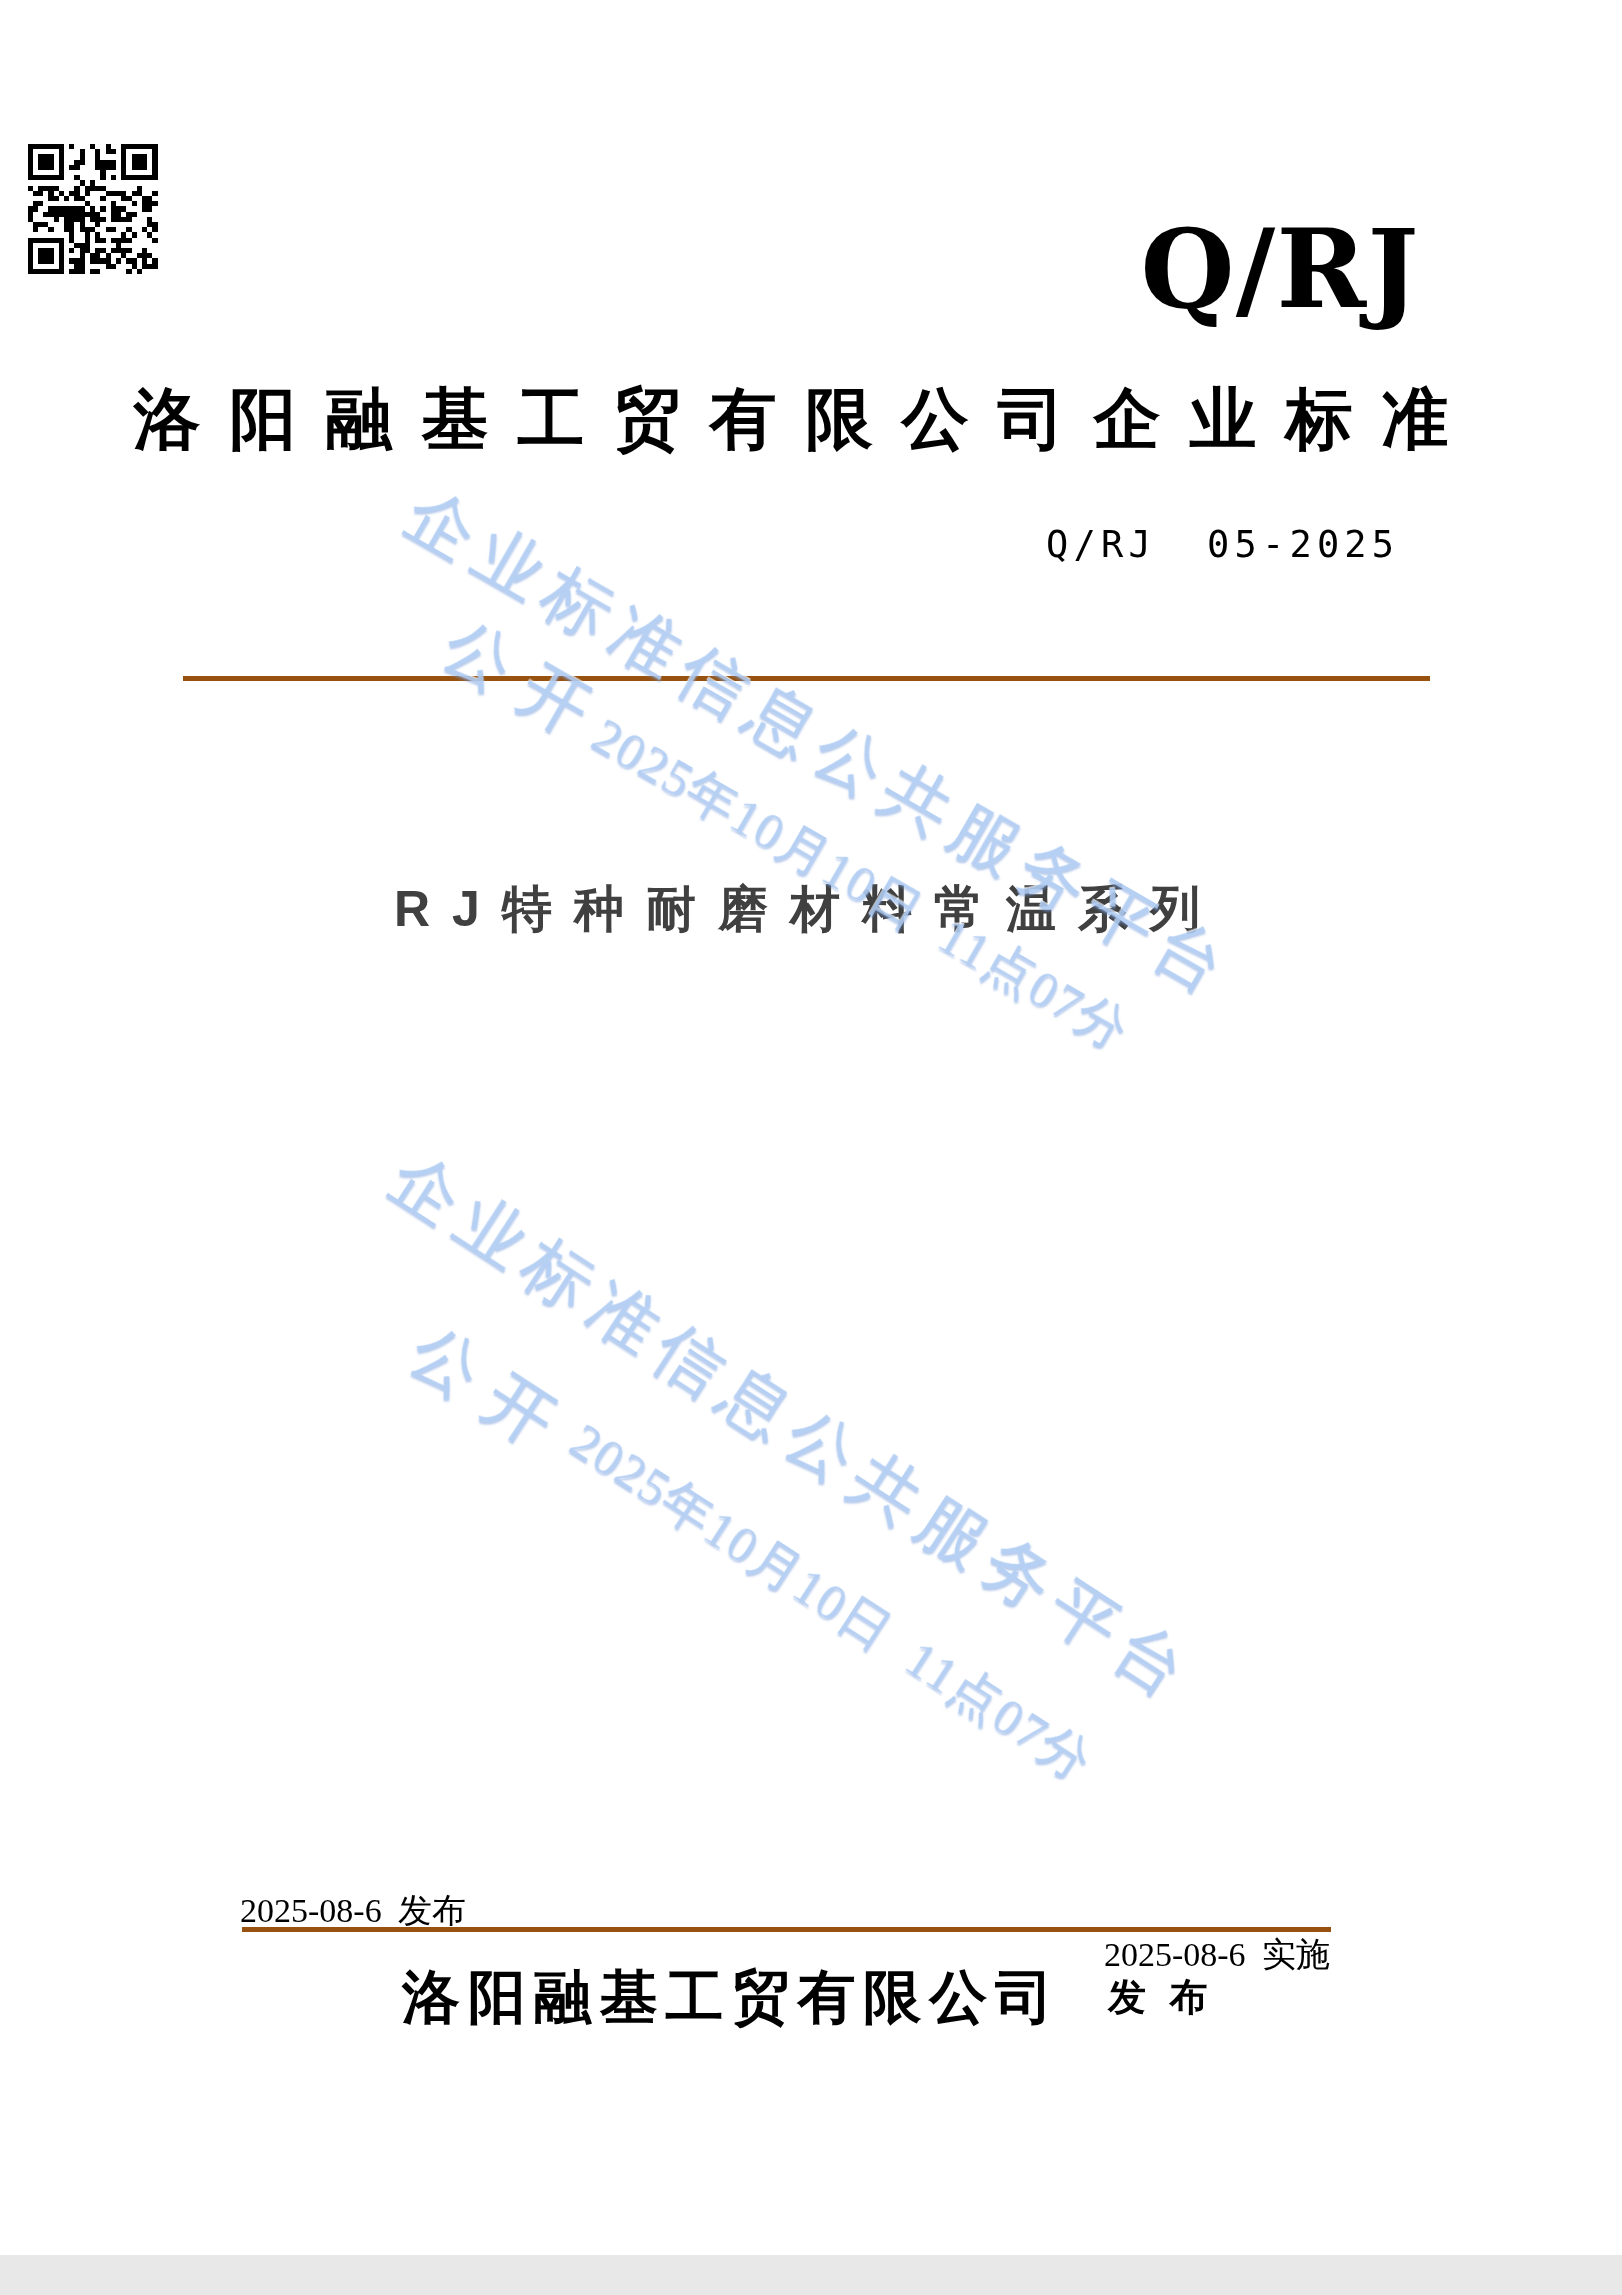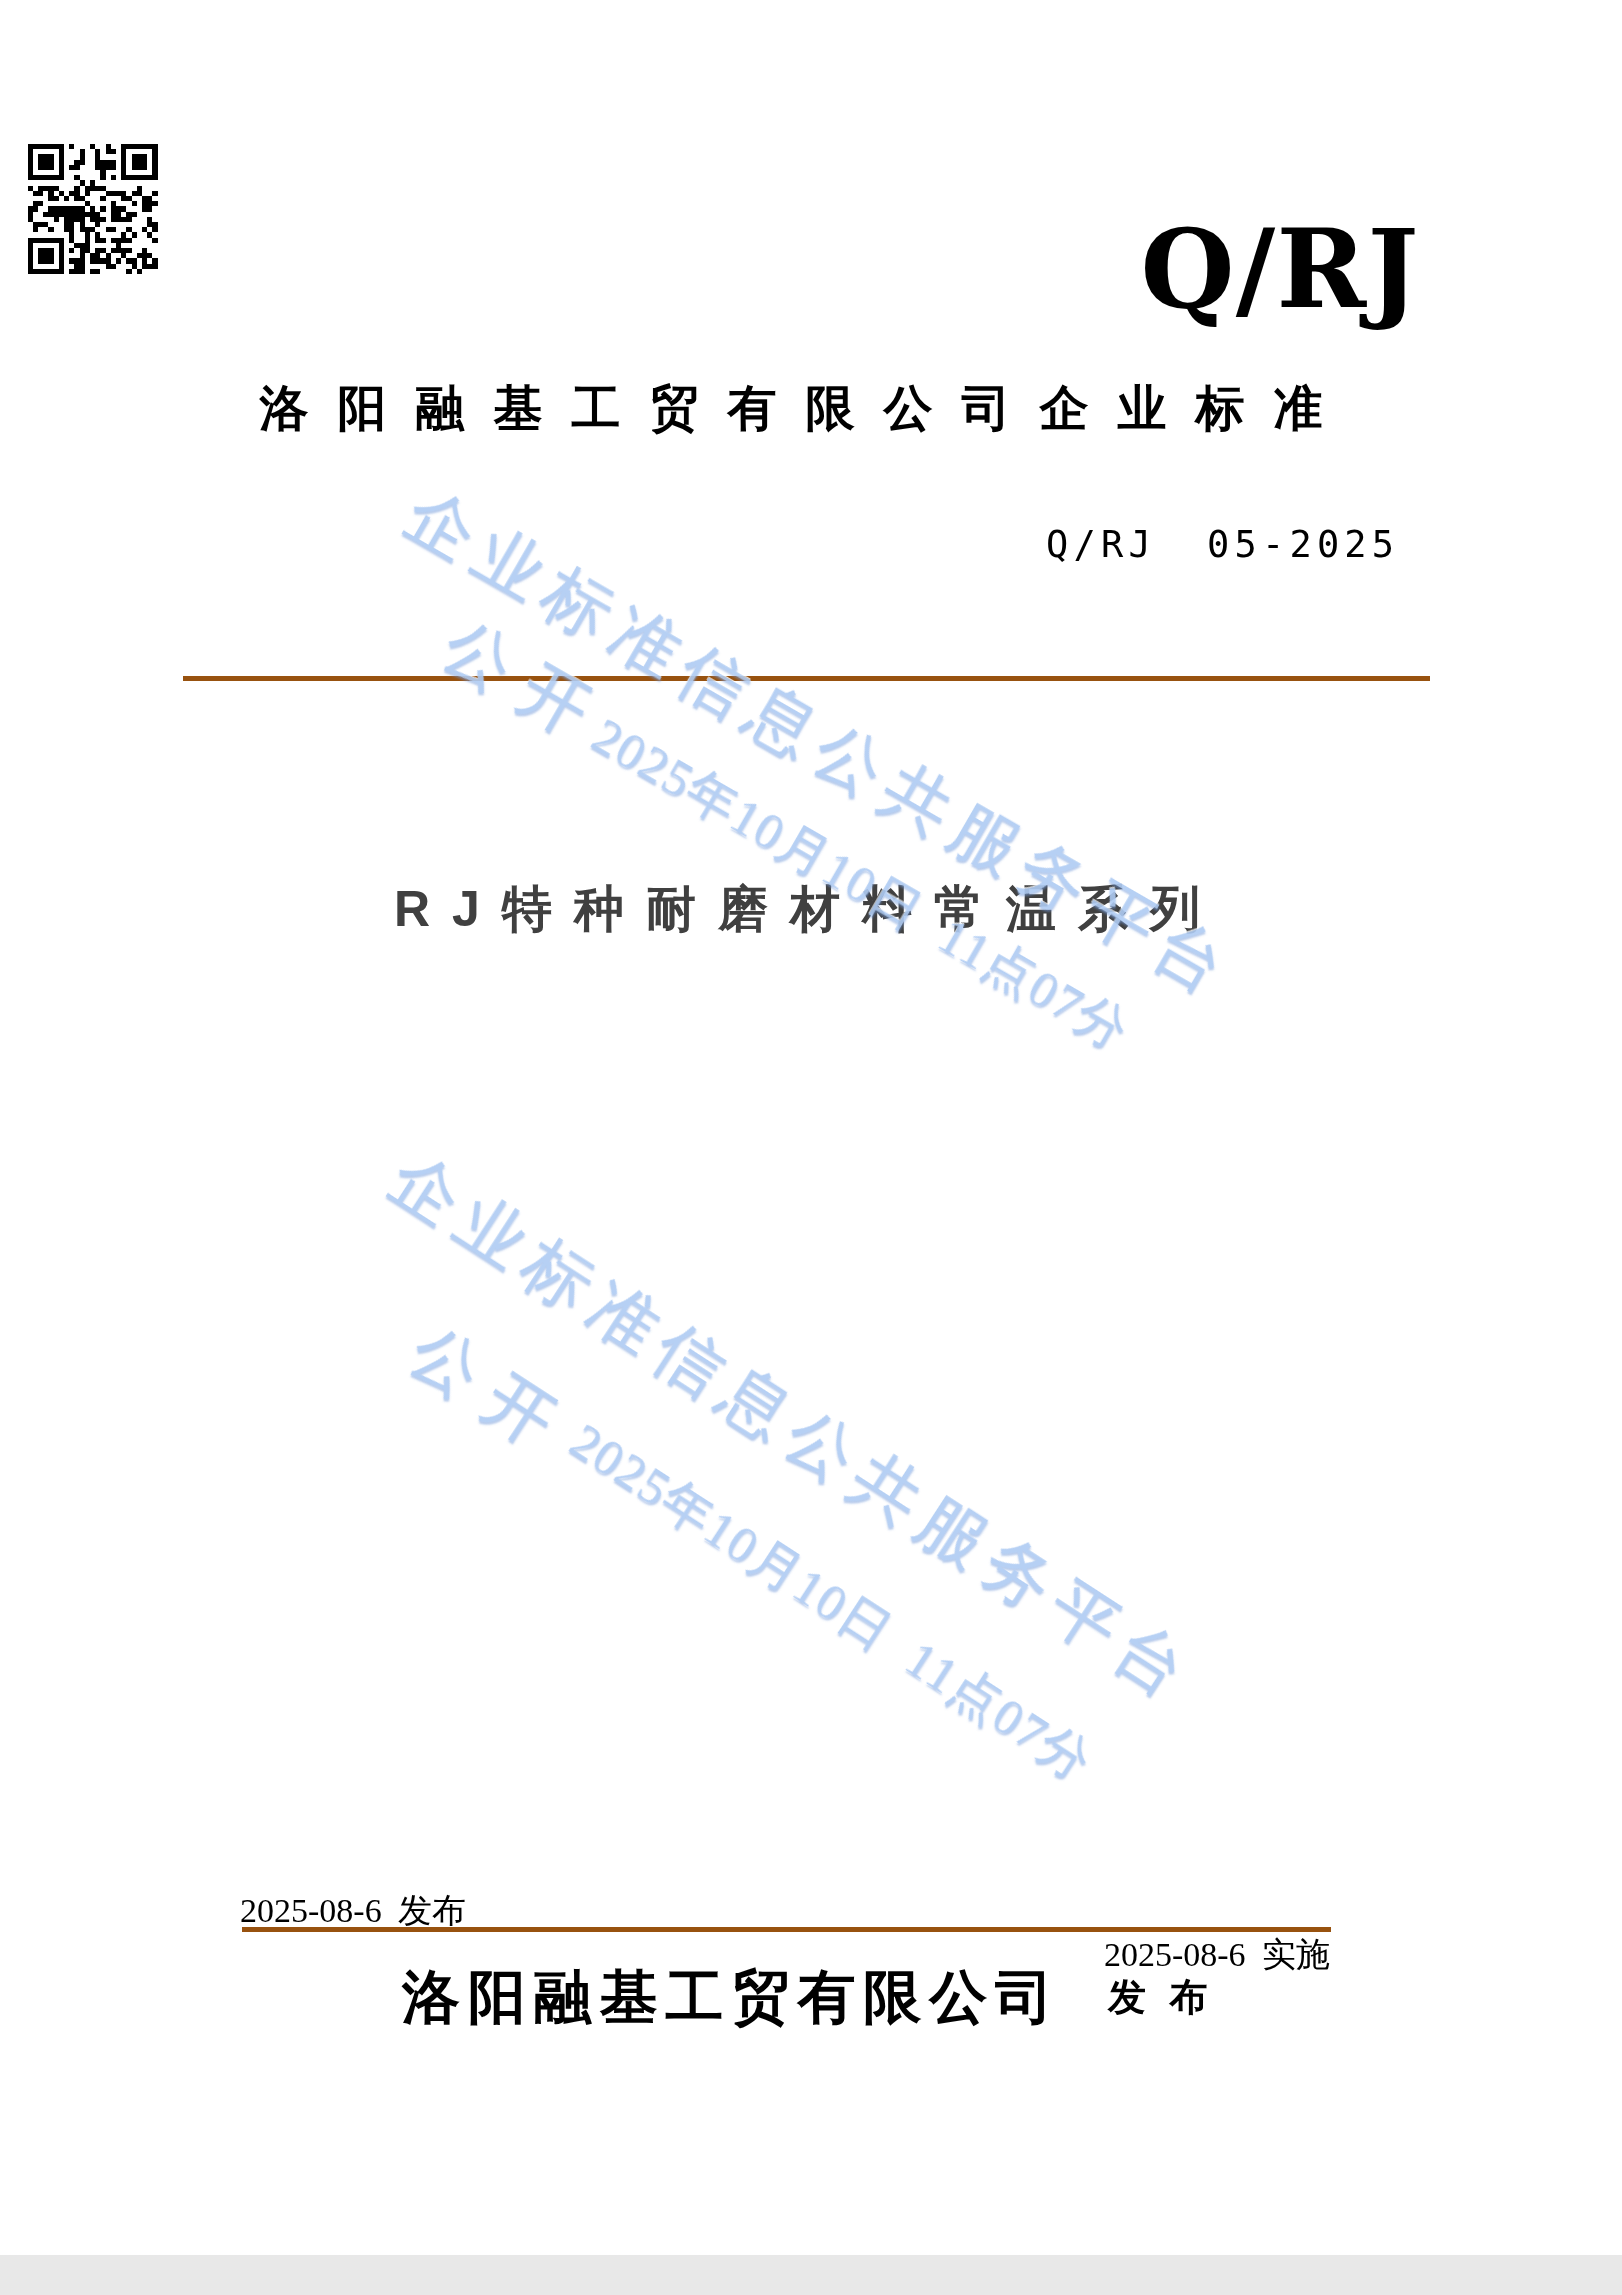--- a/index.html
+++ b/index.html
@@ -21,21 +21,21 @@
   .code-mark{
     position:absolute;right:203px;top:215px;
     font-family:"DejaVu Serif","Liberation Serif",serif;
     font-weight:600;font-size:108px;line-height:1;
     letter-spacing:1.3px;
   }
   
   .org-title{
     position:absolute;left:0;right:12px;top:380px;
     text-align:center;
-    font-weight:bold;font-size:49px;line-height:1.15;
+    font-weight:bold;font-size:67px;line-height:1.15;
     letter-spacing:29px;
     white-space:nowrap;
   }
   
   .std-number{
     position:absolute;left:1046px;top:526px;
     font-family:"DejaVu Sans Mono","Liberation Mono",monospace;
     font-size:37px;line-height:1;letter-spacing:5.2px;word-spacing:23.6px;
     font-weight:500;
   }

